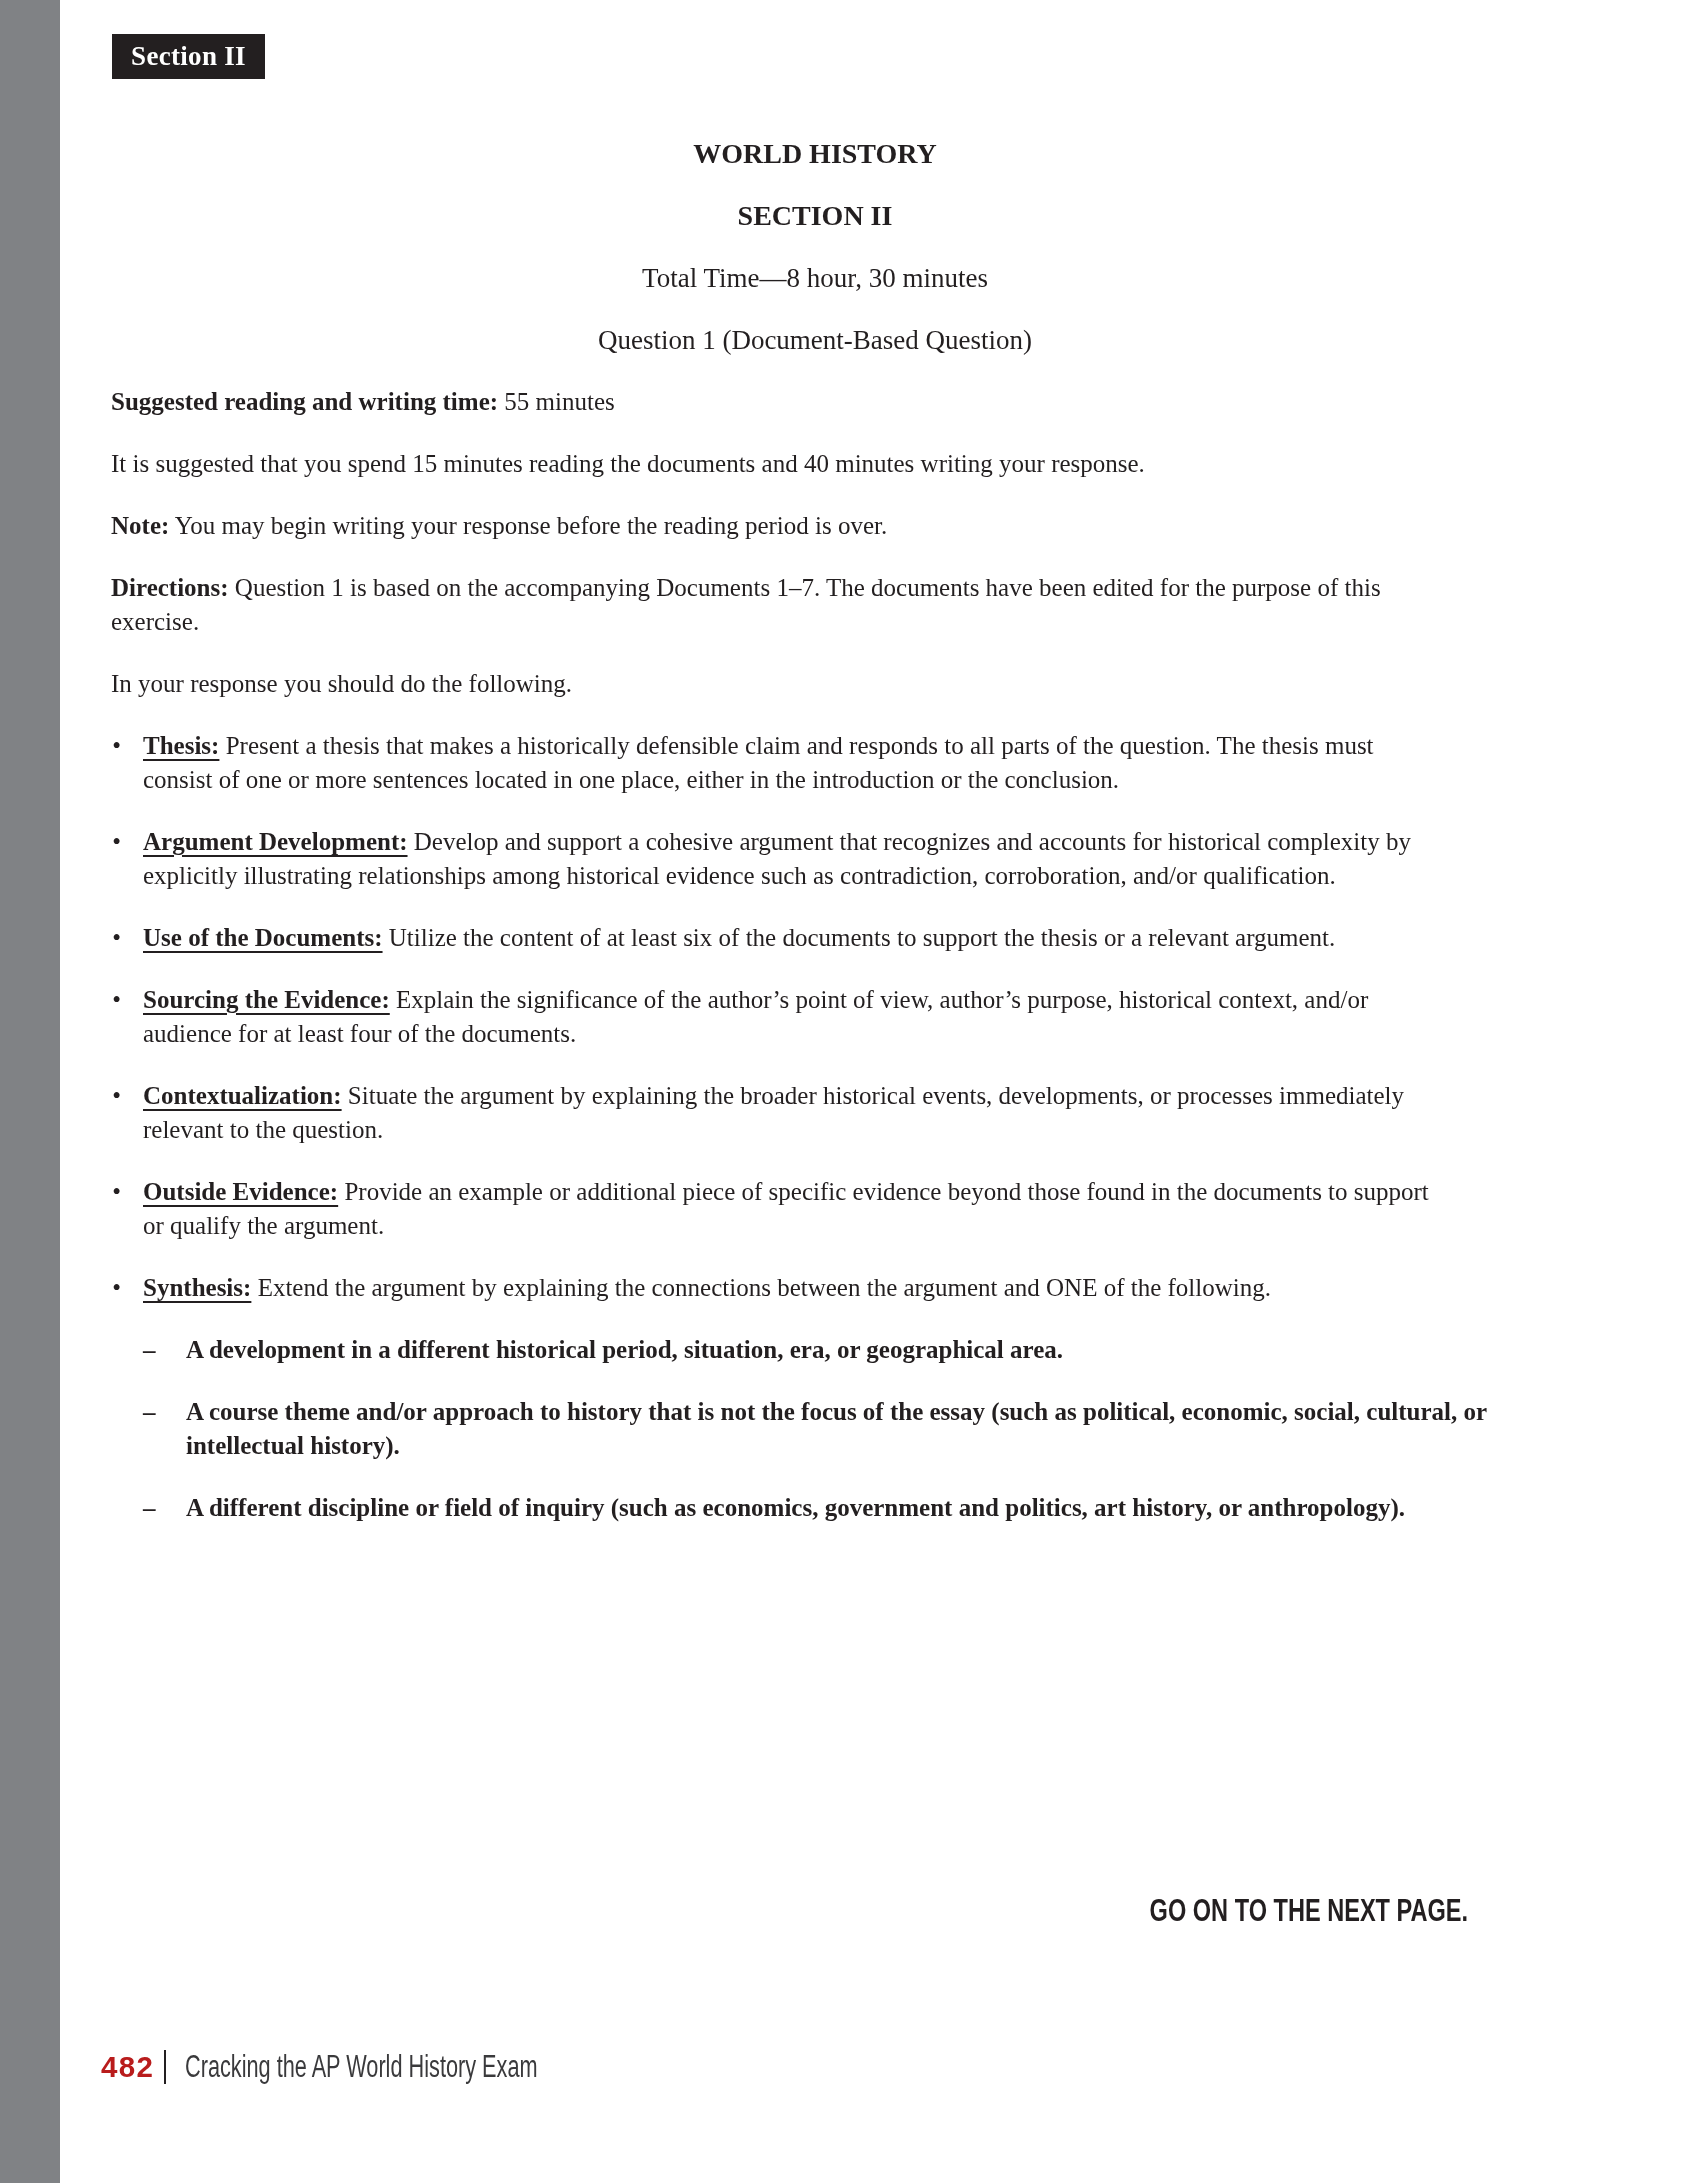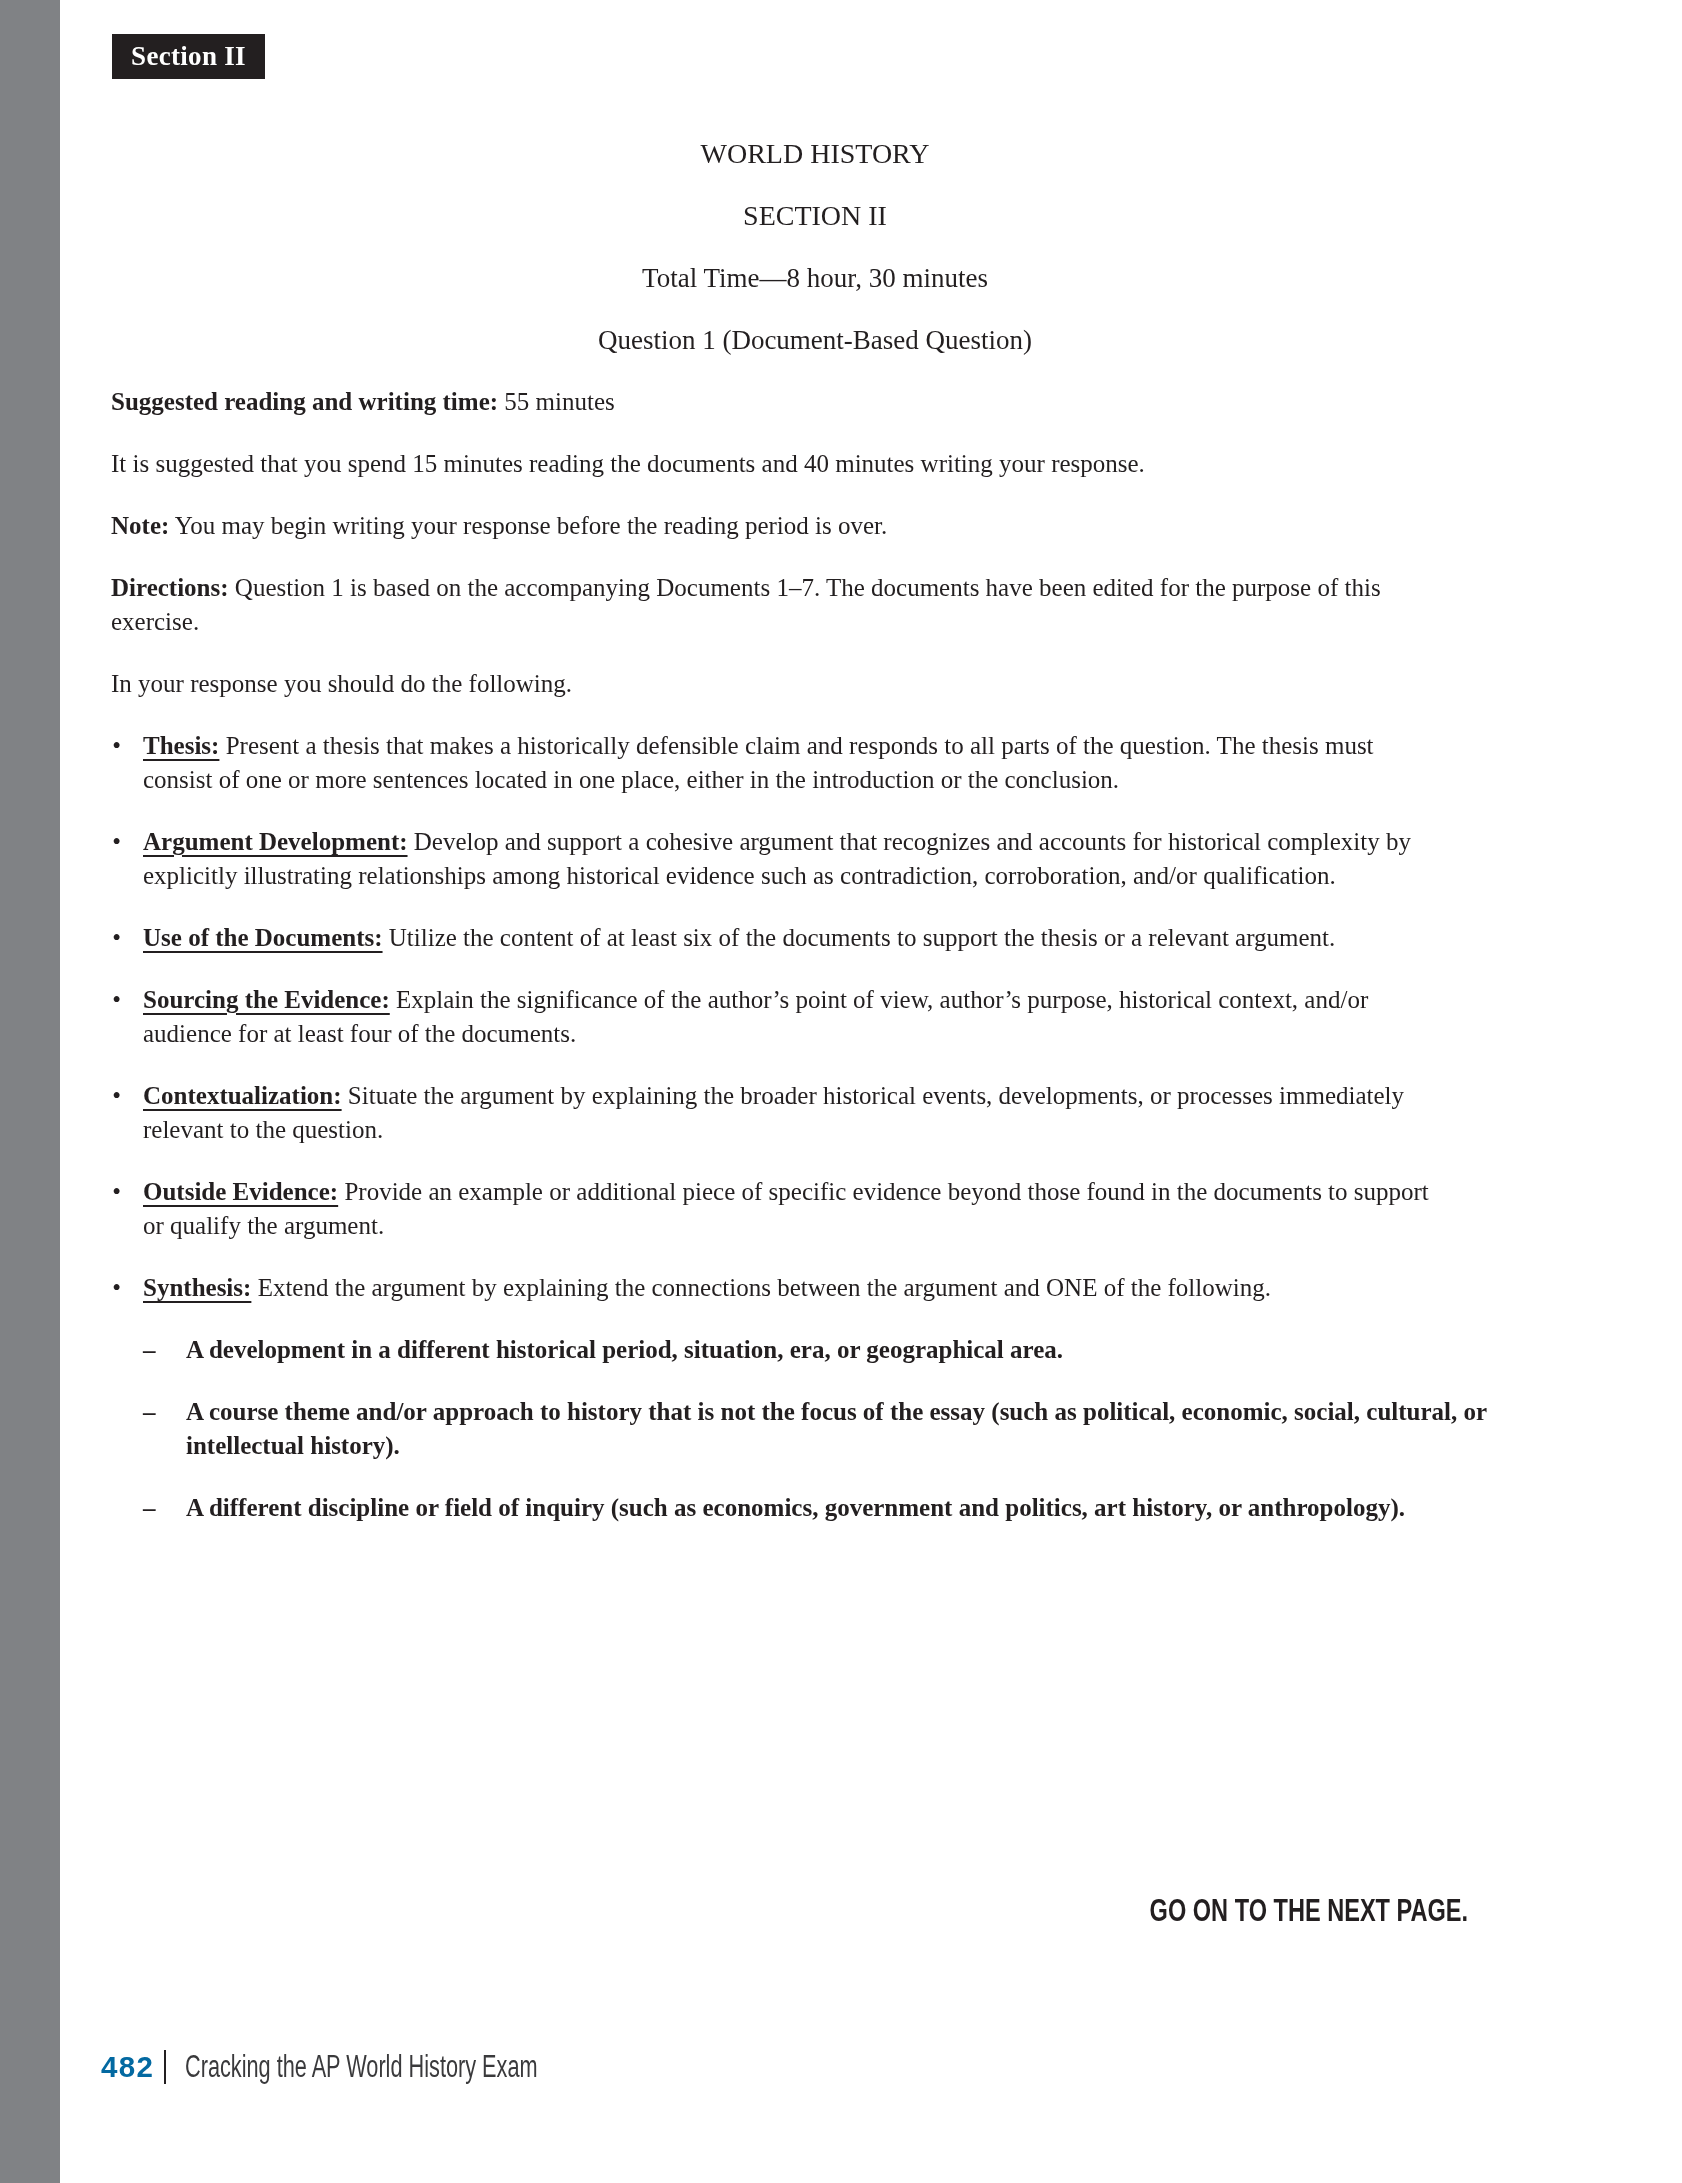--- a/index.html
+++ b/index.html
@@ -13,42 +13,42 @@
     position:absolute;left:112px;top:34px;width:153px;height:45px;background:#231f20;
     display:flex;align-items:center;justify-content:center;
   }
   .section-tab span{
     color:#ffffff;font-weight:bold;font-size:27px;letter-spacing:0.3px;
     font-family:"Liberation Serif","DejaVu Serif",serif;
   }
   .content{position:absolute;left:111px;top:137px;width:1572px;}
   .para{font-size:25px;line-height:34px;margin:0 0 28px 0;white-space:pre-line;}
   .center{text-align:center;width:1408px;font-size:27px;}
-  .h-bold{font-weight:normal;font-size:28px;}
+  .h-bold{font-weight:bold;font-size:28px;}
   b.lead{font-weight:bold;}
   b.ulead{
     font-weight:bold;text-decoration:underline;
     text-decoration-thickness:2px;text-underline-offset:4.7px;
   }
   .bullet{position:relative;padding-left:32px;}
   .bullet::before{content:"\2022";position:absolute;left:1.3px;top:0;font-size:25px;}
   .subitem{position:relative;padding-left:75px;font-weight:bold;}
   .subitem::before{content:"\2013";position:absolute;left:32px;top:0;font-size:25px;}
   .goon{
     position:absolute;top:1894px;right:214px;
     font-family:"Liberation Sans","DejaVu Sans",sans-serif;
     font-weight:bold;font-size:31px;line-height:34px;white-space:nowrap;
   }
   .goon .squeezeR{display:inline-block;transform:scaleX(0.76);transform-origin:100% 50%;}
   .footer{
     position:absolute;left:101px;top:2050px;height:34px;
     display:flex;align-items:center;white-space:nowrap;
     font-family:"Liberation Sans","DejaVu Sans",sans-serif;
   }
-  .footer .pagenum{font-weight:bold;font-size:29.5px;letter-spacing:1.3px;color:#0369a1;}
+  .footer .pagenum{font-weight:bold;font-size:29.5px;letter-spacing:1.3px;color:#b91c1c;}
   .footer .divider{width:2px;height:34px;background:#231f20;margin-left:9.4px;}
   .footer .booktitle{
     margin-left:19px;font-size:31px;color:#3a3a3c;font-weight:normal;
     display:inline-block;transform:scaleX(0.7);transform-origin:0 50%;
   }
 </style>
 </head>
 <body>
 
 <div class="sidebar"></div>

